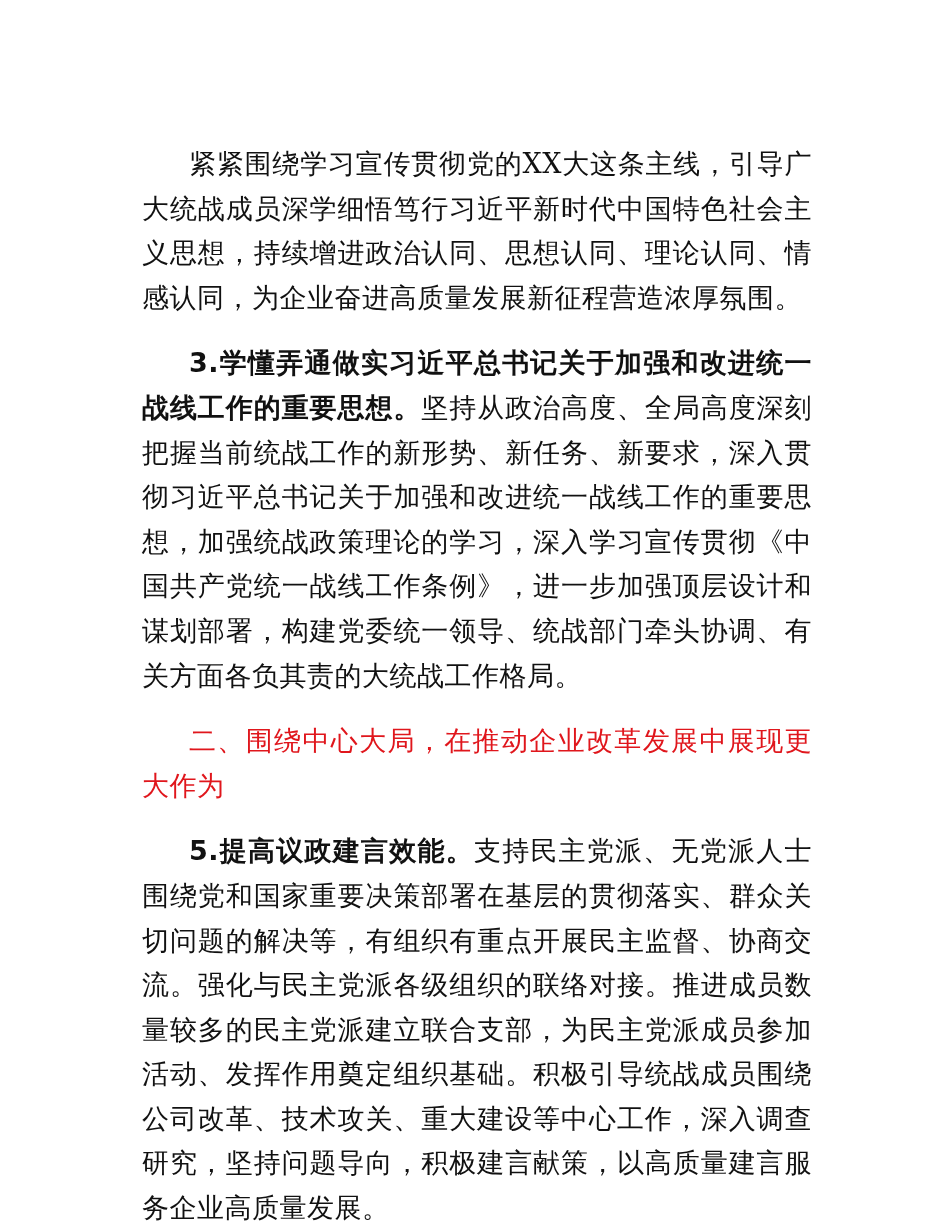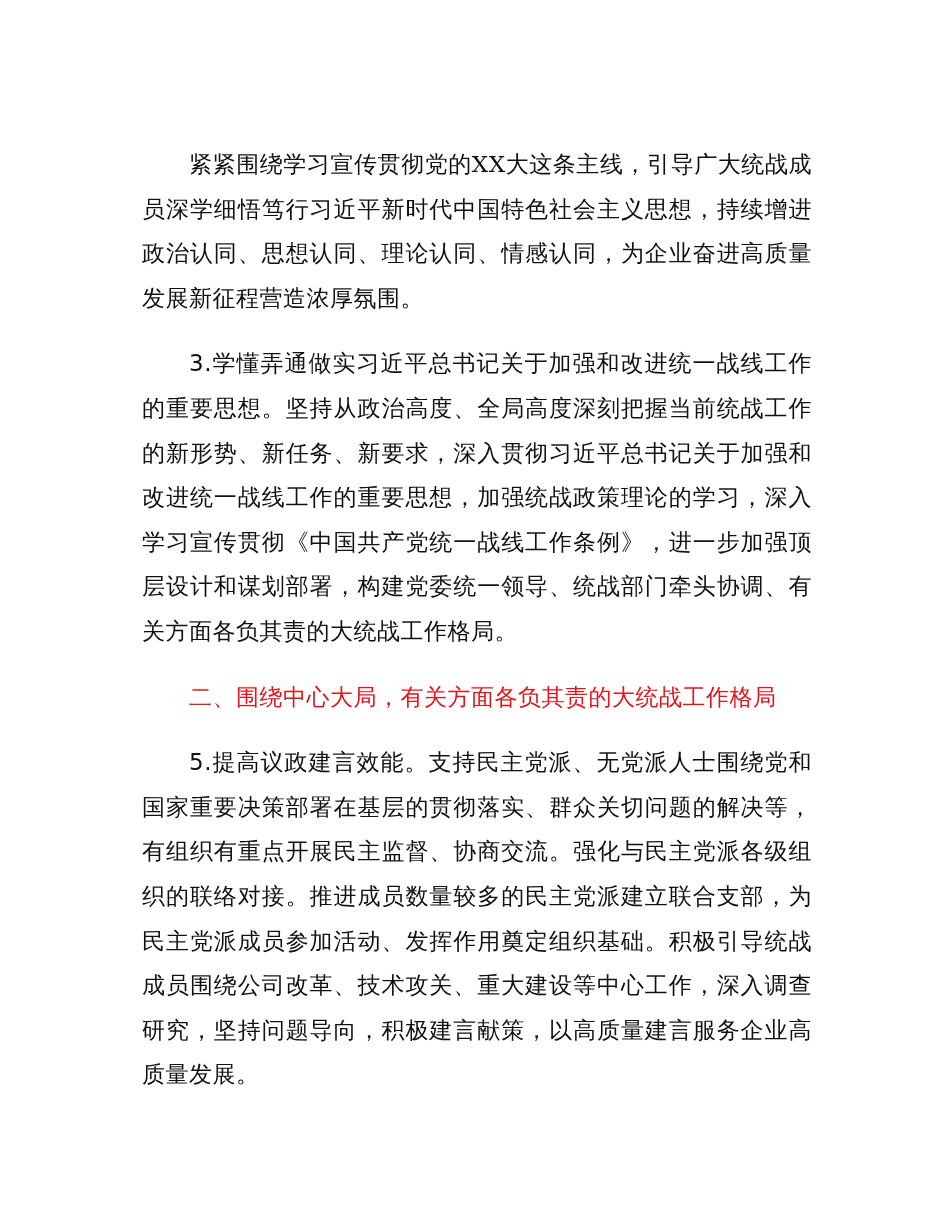--- a/index.html
+++ b/index.html
@@ -3,49 +3,49 @@
 <meta charset="utf-8">
 <style>
   html, body { margin: 0; padding: 0; background: #ffffff; }
   body { width: 950px; height: 1230px; position: relative; overflow: hidden; }
   .page {
     position: absolute;
     left: 142px;
     top: 142px;
     width: 670px;
     font-family: "DejaVu Serif", "Liberation Serif", serif;
-    font-size: 23px;
+    font-size: 27px;
     color: #111111;
   }
   .para {
     margin: 0;
     line-height: 44.6px;
     text-indent: 47px;
     text-align: justify;
     text-justify: inter-character;
     letter-spacing: 0.5px;
   }
   .gap { height: 21px; }
-  .bold { font-weight: normal; font-family: "DejaVu Sans", "Liberation Sans", sans-serif; }
+  .bold { font-weight: bold; font-family: "DejaVu Sans", "Liberation Sans", sans-serif; }
   .heading {
     color: #e0161c;
     font-family: "DejaVu Sans", "Liberation Sans", sans-serif;
     font-weight: normal;
   }
 </style>
 </head>
 <body>
 
 <div class="page">
   <p class="para">紧紧围绕学习宣传贯彻党的XX大这条主线，引导广大统战成员深学细悟笃行习近平新时代中国特色社会主义思想，持续增进政治认同、思想认同、理论认同、情感认同，为企业奋进高质量发展新征程营造浓厚氛围。</p>
 
   <div class="gap"></div>
 
   <p class="para"><span class="bold">3.学懂弄通做实习近平总书记关于加强和改进统一战线工作的重要思想。</span><span>坚持从政治高度、全局高度深刻把握当前统战工作的新形势、新任务、新要求，深入贯彻习近平总书记关于加强和改进统一战线工作的重要思想，加强统战政策理论的学习，深入学习宣传贯彻《中国共产党统一战线工作条例》，进一步加强顶层设计和谋划部署，构建党委统一领导、统战部门牵头协调、有关方面各负其责的大统战工作格局。</span></p>
 
   <div class="gap"></div>
 
-  <p class="para heading">二、围绕中心大局，有关方面各负其责的大统战工作格局</p>
+  <p class="para heading">二、围绕中心大局，在推动企业改革发展中展现更大作为</p>
 
   <div class="gap"></div>
 
   <p class="para"><span class="bold">5.提高议政建言效能。</span><span>支持民主党派、无党派人士围绕党和国家重要决策部署在基层的贯彻落实、群众关切问题的解决等，有组织有重点开展民主监督、协商交流。强化与民主党派各级组织的联络对接。推进成员数量较多的民主党派建立联合支部，为民主党派成员参加活动、发挥作用奠定组织基础。积极引导统战成员围绕公司改革、技术攻关、重大建设等中心工作，深入调查研究，坚持问题导向，积极建言献策，以高质量建言服务企业高质量发展。</span></p>
 </div>
 
 </body></html>

